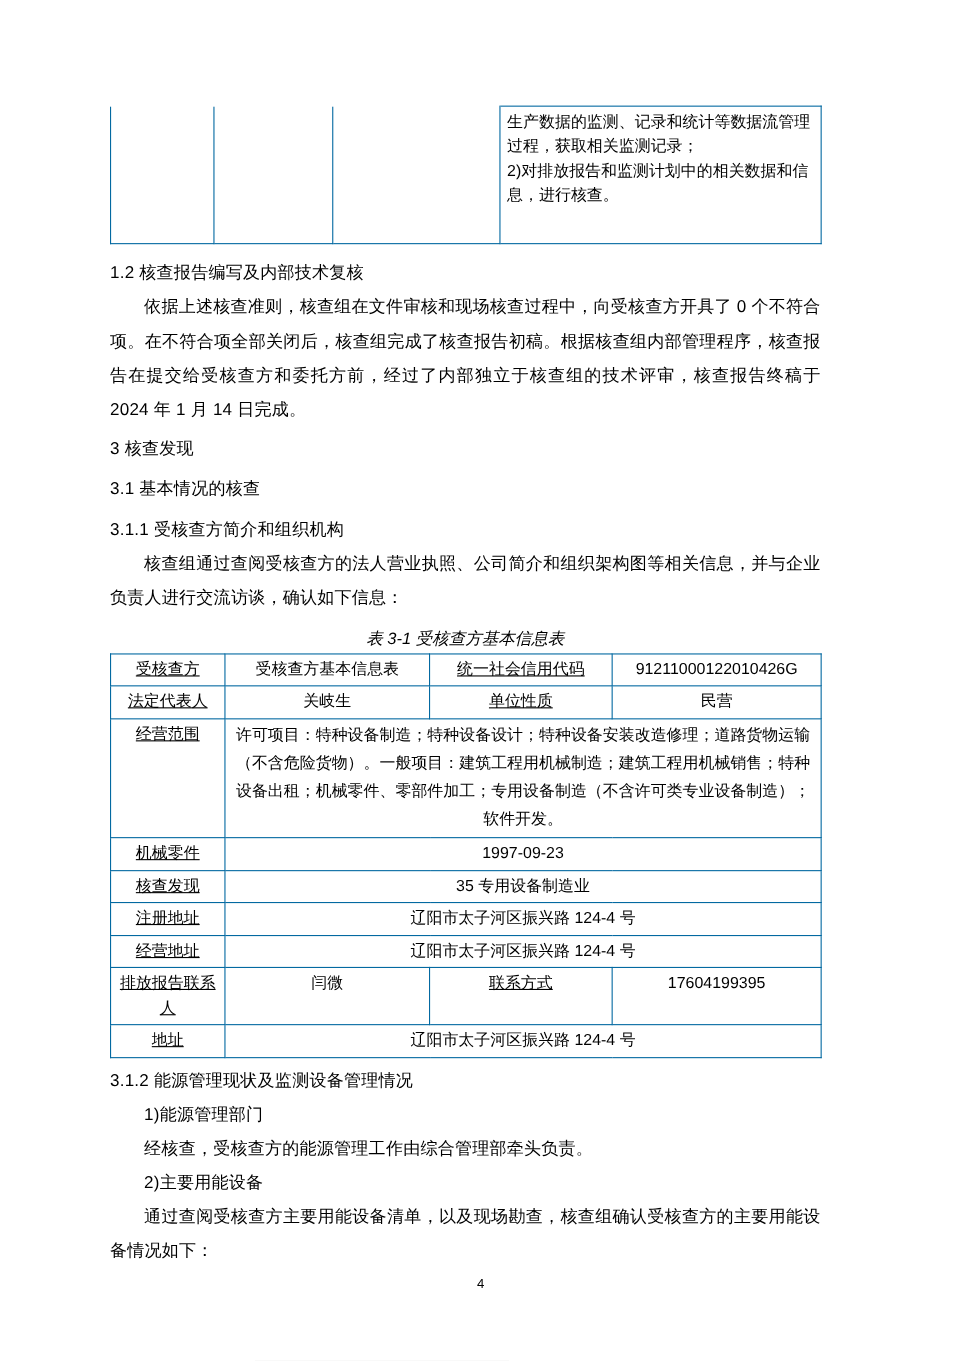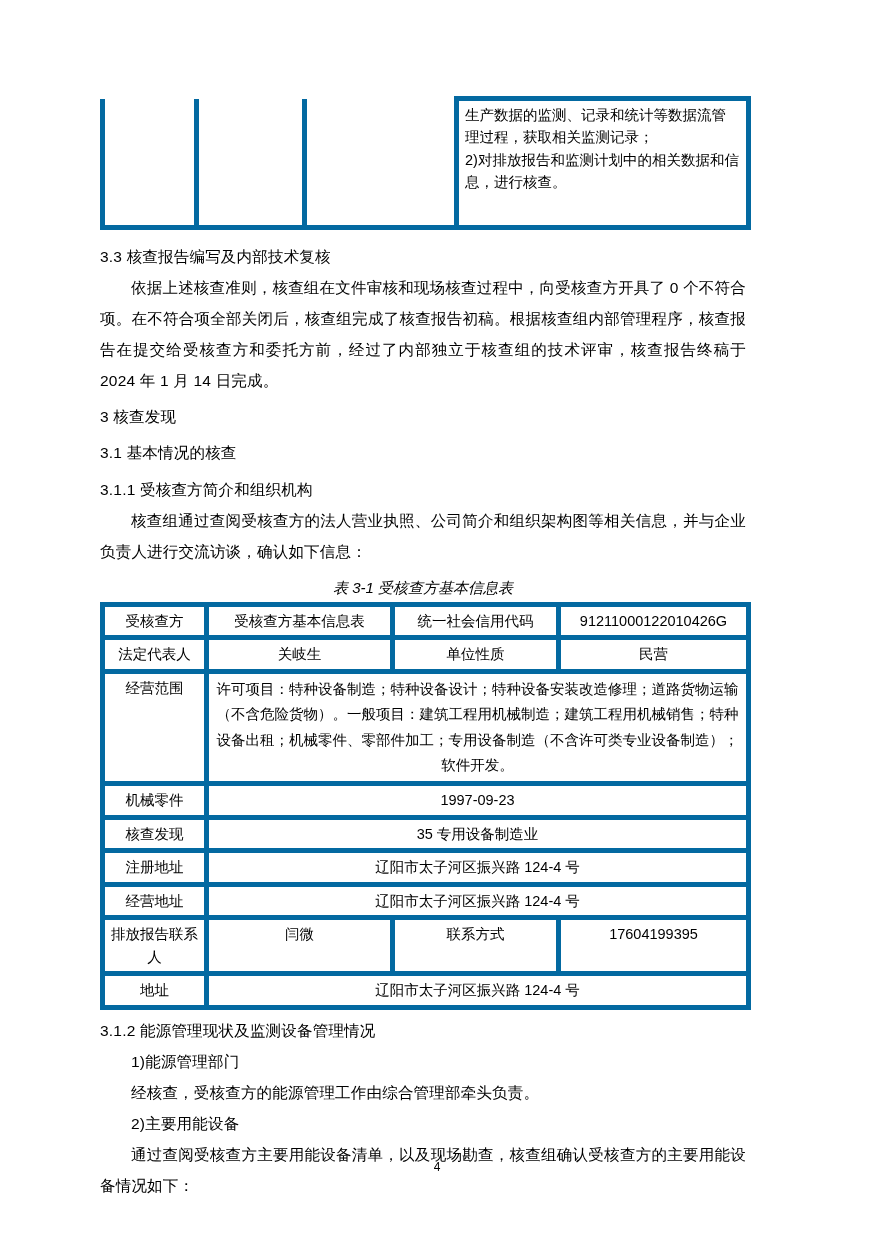--- a/index.html
+++ b/index.html
@@ -24,21 +24,21 @@
     top: 96px;
     width: 646px;
   }
   
   table.doc-table {
     border-collapse: collapse;
     width: 100%;
     table-layout: fixed;
   }
   table.doc-table td {
-    border: 5px solid #0369a1;
+    border: 1px solid #0369a1;
     padding: 3px 6px;
     font-size: 14.5px;
     line-height: 1.55;
     vertical-align: top;
     word-break: break-all;
   }
   .top-table td {
     height: 118px;
   }
   .top-table td.blank {
@@ -74,20 +74,21 @@
     line-height: 1.6;
     padding: 4px 6px;
     text-align: center;
     vertical-align: middle;
   }
   .info-table td.left {
     text-align: center;
     line-height: 1.75;
   }
   .info-table td.label {
+    text-decoration: underline;
   }
   .gap-sm { height: 6px; }
   
   .page-number {
     position: absolute;
     left: 0;
     right: 0;
     top: 1160px;
     text-align: center;
     font-size: 12px;
@@ -112,21 +113,21 @@
         <td class="blank"></td>
         <td class="blank"></td>
         <td style="white-space:pre-line">生产数据的监测、记录和统计等数据流管理过程，获取相关监测记录；
 2)对排放报告和监测计划中的相关数据和信息，进行核查。</td>
       </tr>
     </tbody>
       </table>
 
     <div class="gap-sm"></div>
 
-    <p class="h-line">3.3  核查报告编写及内部技术复核</p>
+    <p class="h-line">1.2  核查报告编写及内部技术复核</p>
     <p class="para indent">依据上述核查准则，核查组在文件审核和现场核查过程中，向受核查方开具了 0 个不符合项。在不符合项全部关闭后，核查组完成了核查报告初稿。根据核查组内部管理程序，核查报告在提交给受核查方和委托方前，经过了内部独立于核查组的技术评审，核查报告终稿于 2024 年 1 月 14 日完成。</p>
 
     <p class="h-line">3   核查发现</p>
 
     <p class="h-line">3.1   基本情况的核查</p>
 
     <p class="h-line">3.1.1  受核查方简介和组织机构</p>
     <p class="para indent">核查组通过查阅受核查方的法人营业执照、公司简介和组织架构图等相关信息，并与企业负责人进行交流访谈，确认如下信息：</p>
 
     <div class="tbl-caption">表 3-1 受核查方基本信息表</div>

